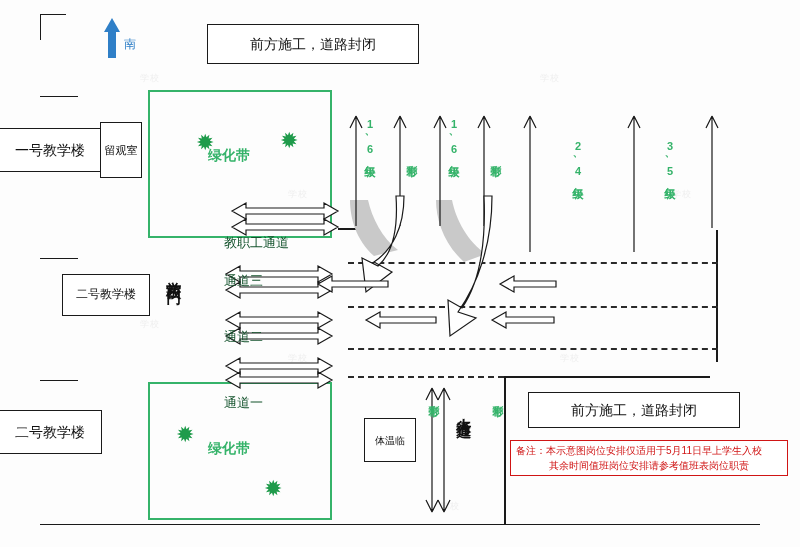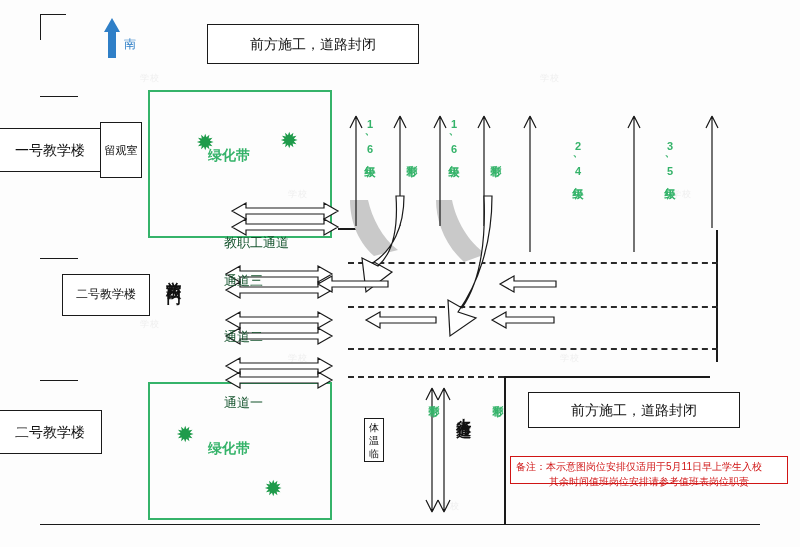--- a/index.html
+++ b/index.html
@@ -146,21 +146,21 @@
   <div class="box" style="left:528px; top:392px; width:212px; height:36px; font-size:14px;">前方施工，道路封闭</div>
 
   <div class="box" style="left:-2px; top:128px; width:104px; height:44px; font-size:14px;">一号教学楼</div>
 
   <div class="box" style="left:-2px; top:410px; width:104px; height:44px; font-size:14px;">二号教学楼</div>
 
   <div class="box" style="left:100px; top:122px; width:42px; height:56px; font-size:11px;">留观室</div>
 
   <div class="box" style="left:62px; top:274px; width:88px; height:42px; font-size:12px;">二号教学楼</div>
 
-  <div class="box" style="left:364px; top:418px; width:20px; height:44px; font-size:10px;">体温临</div>
+  <div class="box" style="left:364px; top:418px; width:52px; height:44px; font-size:10px;">体温临</div>
 
   <div class="green-area" style="left:148px; top:90px; width:184px; height:148px;"></div>
   <div class="star" style="left:196px; top:132px;">✹</div>
   <div class="star" style="left:280px; top:130px;">✹</div>
   <div class="green-label" style="left:208px; top:147px;">绿化带</div>
 
   <div class="green-area" style="left:148px; top:382px; width:184px; height:138px;"></div>
   <div class="star" style="left:176px; top:424px;">✹</div>
   <div class="star" style="left:264px; top:478px;">✹</div>
   <div class="green-label" style="left:208px; top:440px;">绿化带</div>
@@ -278,18 +278,18 @@
 
   <div class="plain-label" style="left:224px; top:234px; font-size:13px;">教职工通道</div>
   <div class="plain-label" style="left:224px; top:272px; font-size:13px;">通道三</div>
   <div class="plain-label" style="left:224px; top:328px; font-size:13px;">通道二</div>
   <div class="plain-label" style="left:224px; top:352px; font-size:13px;margin-top:42px;">通道一</div>
 
   <div class="black-v-label" style="left:166px; top:270px;">学校西门</div>
 
   <div class="black-v-label" style="left:456px; top:406px;">人行通道</div>
 
-  <div class="note-box" style="left:510px; top:456px; width:278px; height:28px;">
+  <div class="note-box" style="left:510px; top:440px; width:278px; height:36px;">
     <div>备注：本示意图岗位安排仅适用于5月11日早上学生入校</div>
     <div style="text-align:center;">其余时间值班岗位安排请参考值班表岗位职责</div>
   </div>
 
 </div>
 
 </body></html>

